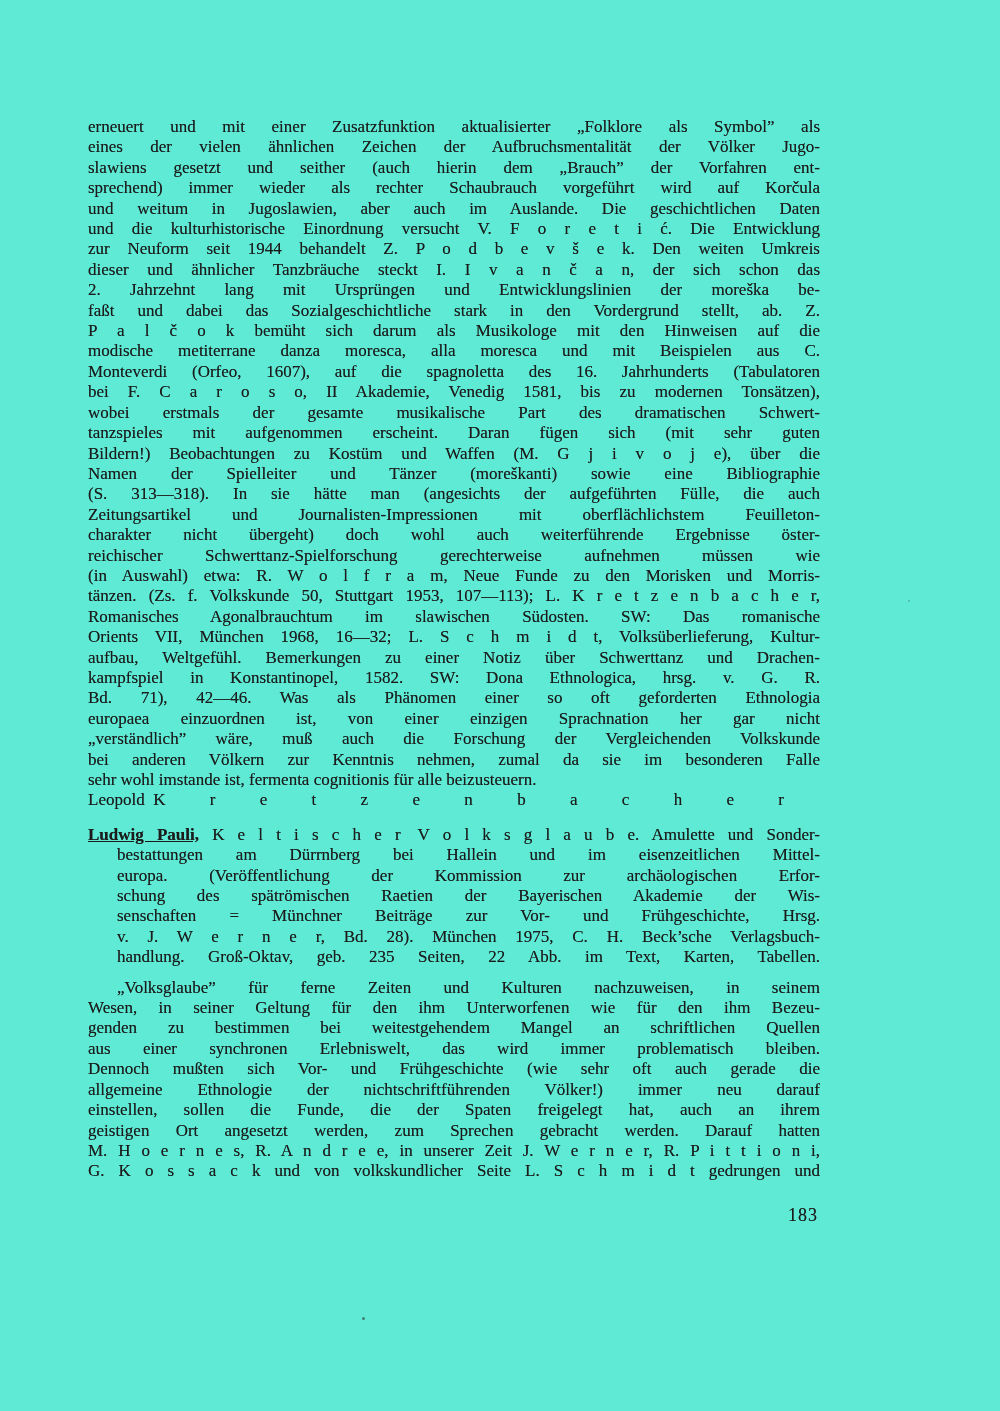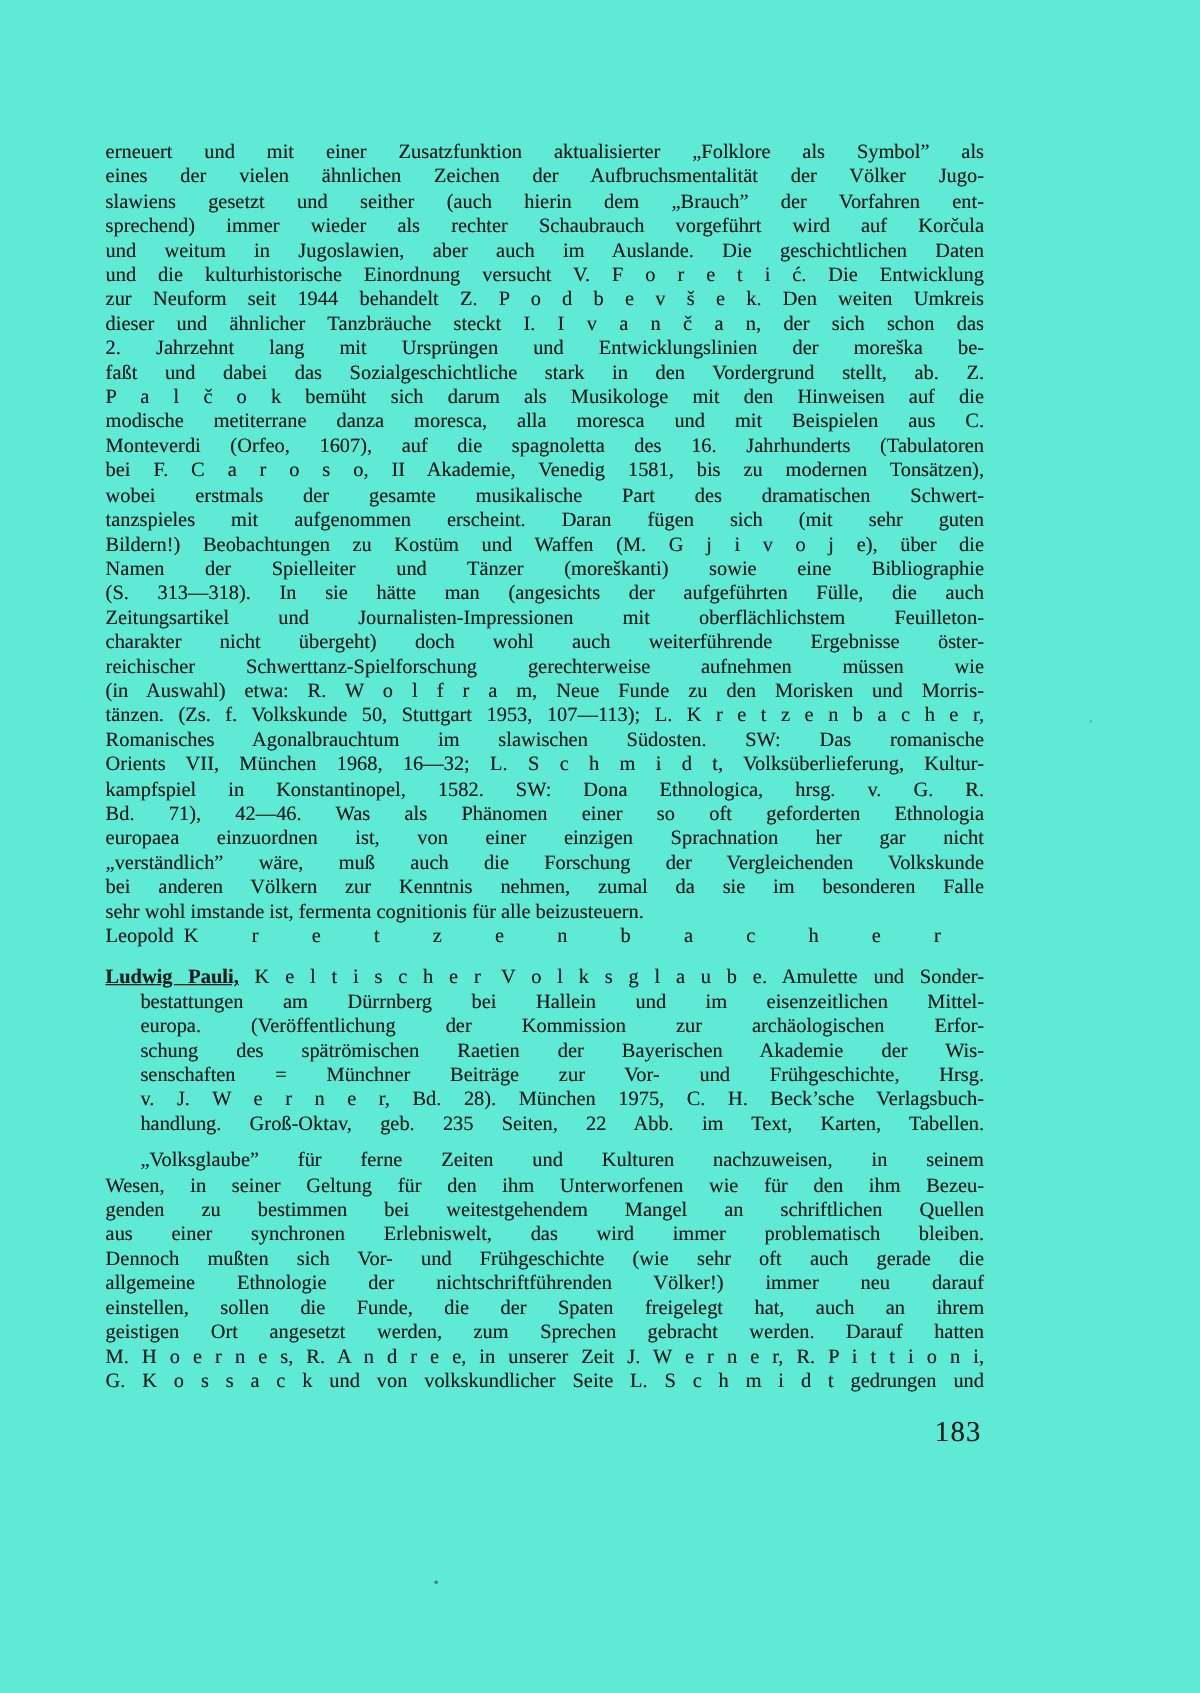--- a/index.html
+++ b/index.html
@@ -50,21 +50,21 @@
     font-weight: 700;
     text-decoration: underline;
   }
   .para2 {
     margin-top: 10px;
   }
   .page-number {
     margin-top: 23px;
     text-align: right;
     padding-right: 2px;
-    font-size: 24px;
+    font-size: 18px;
     letter-spacing: 1px;
   }
   .speck {
     position: absolute;
     background: rgba(40,40,40,0.55);
     border-radius: 50%;
   }
   .speck.s1 { left: 362px; top: 1317px; width: 3px; height: 3px; }
   .speck.s2 { left: 908px; top: 600px; width: 2px; height: 2px; opacity: .5; }
   .speck.s3 { left: 104px; top: 1006px; width: 2px; height: 2px; opacity: .45; }
@@ -95,20 +95,21 @@
         <div class="line">Bildern!) Beobachtungen zu Kostüm und Waffen (M. G j i v o j e), über die</div>
         <div class="line">Namen der Spielleiter und Tänzer (moreškanti) sowie eine Bibliographie</div>
         <div class="line">(S. 313—318). In sie hätte man (angesichts der aufgeführten Fülle, die auch</div>
         <div class="line">Zeitungsartikel und Journalisten-Impressionen mit oberflächlichstem Feuilleton-</div>
         <div class="line">charakter nicht übergeht) doch wohl auch weiterführende Ergebnisse öster-</div>
         <div class="line">reichischer Schwerttanz-Spielforschung gerechterweise aufnehmen müssen wie</div>
         <div class="line">(in Auswahl) etwa: R. W o l f r a m, Neue Funde zu den Morisken und Morris-</div>
         <div class="line">tänzen. (Zs. f. Volkskunde 50, Stuttgart 1953, 107—113); L. K r e t z e n b a c h e r,</div>
         <div class="line">Romanisches Agonalbrauchtum im slawischen Südosten. SW: Das romanische</div>
         <div class="line">Orients VII, München 1968, 16—32; L. S c h m i d t, Volksüberlieferung, Kultur-</div>
+        <div class="line">aufbau, Weltgefühl. Bemerkungen zu einer Notiz über Schwerttanz und Drachen-</div>
         <div class="line">kampfspiel in Konstantinopel, 1582. SW: Dona Ethnologica, hrsg. v. G. R.</div>
         <div class="line">Bd. 71), 42—46. Was als Phänomen einer so oft geforderten Ethnologia</div>
         <div class="line">europaea einzuordnen ist, von einer einzigen Sprachnation her gar nicht</div>
         <div class="line">„verständlich” wäre, muß auch die Forschung der Vergleichenden Volkskunde</div>
         <div class="line">bei anderen Völkern zur Kenntnis nehmen, zumal da sie im besonderen Falle</div>
         <div class="line last">sehr wohl imstande ist, fermenta cognitionis für alle beizusteuern.</div>
       </section>
 
     <div class="line signature">Leopold K r e t z e n b a c h e r</div>
 

